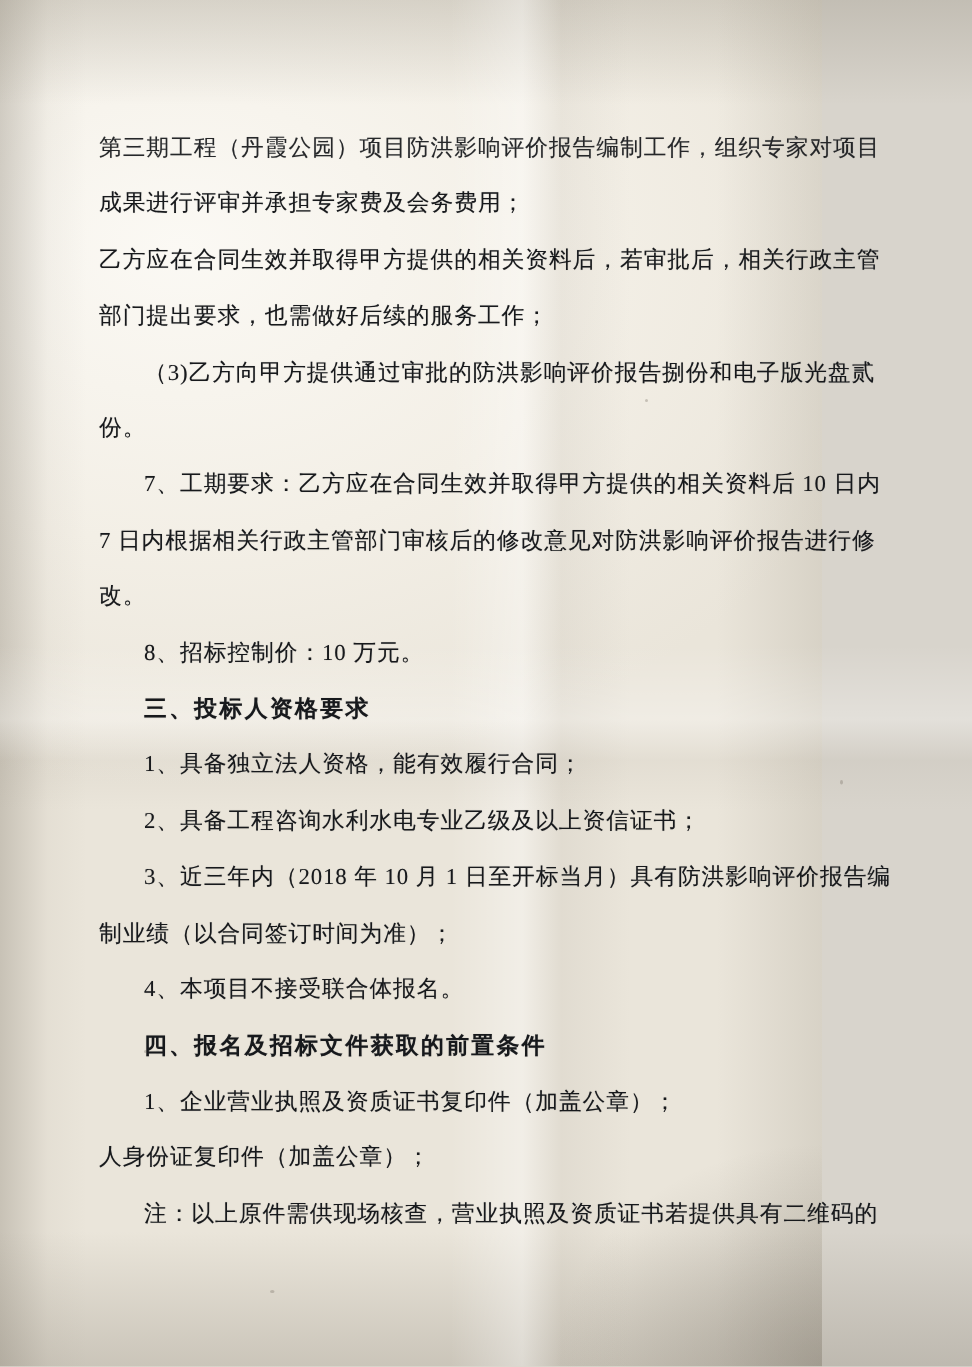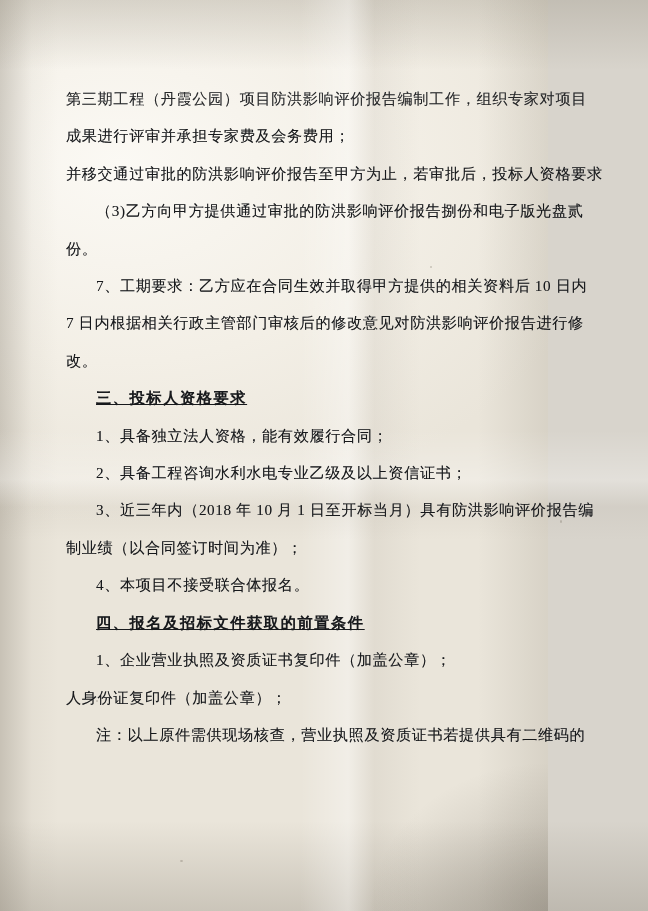--- a/index.html
+++ b/index.html
@@ -77,21 +77,20 @@
     font-family: "Liberation Serif", serif;
     text-shadow: 0 0 0.6px rgba(20,20,25,0.35);
   }
   .indent {
     text-indent: 30px;
   }
   .heading {
     font-weight: bold;
     text-indent: 30px;
     letter-spacing: 1.6px;
-    text-decoration: underline;
   }
   .fade {
     opacity: 0.93;
   }
 </style>
 </head>
 <body>
 
 <div id="page">
 
@@ -104,26 +103,28 @@
   <div class="shade crease-b"></div>
 
   <div class="speck" style="left:96px; top:700px; width:2px; height:2px;"></div>
   <div class="speck" style="left:430px; top:266px; width:2px; height:2px;"></div>
   <div class="speck" style="left:560px; top:520px; width:2px; height:3px;"></div>
   <div class="speck" style="left:180px; top:860px; width:3px; height:2px;"></div>
 
   <div id="content">
     <div class="line fade">第三期工程（丹霞公园）项目防洪影响评价报告编制工作，组织专家对项目</div>
     <div class="line">成果进行评审并承担专家费及会务费用；</div>
-    <div class="line">并移交通过审批的防洪影响评价报告至甲方为止，若审批后，投标人资格要求</div>
+    <div class="line">乙方应在合同生效并取得甲方提供的相关资料后，若审批后，相关行政主管</div>
+    <div class="line">部门提出要求，也需做好后续的服务工作；</div>
     <div class="line indent">（3)乙方向甲方提供通过审批的防洪影响评价报告捌份和电子版光盘贰</div>
     <div class="line">份。</div>
     <div class="line indent">7、工期要求：乙方应在合同生效并取得甲方提供的相关资料后 10 日内</div>
     <div class="line">7 日内根据相关行政主管部门审核后的修改意见对防洪影响评价报告进行修</div>
     <div class="line">改。</div>
+    <div class="line indent">8、招标控制价：10 万元。</div>
     <div class="line heading">三、投标人资格要求</div>
     <div class="line indent">1、具备独立法人资格，能有效履行合同；</div>
     <div class="line indent">2、具备工程咨询水利水电专业乙级及以上资信证书；</div>
     <div class="line indent">3、近三年内（2018 年 10 月 1 日至开标当月）具有防洪影响评价报告编</div>
     <div class="line">制业绩（以合同签订时间为准）；</div>
     <div class="line indent">4、本项目不接受联合体报名。</div>
     <div class="line heading">四、报名及招标文件获取的前置条件</div>
     <div class="line indent">1、企业营业执照及资质证书复印件（加盖公章）；</div>
     <div class="line">人身份证复印件（加盖公章）；</div>
     <div class="line indent">注：以上原件需供现场核查，营业执照及资质证书若提供具有二维码的</div>

